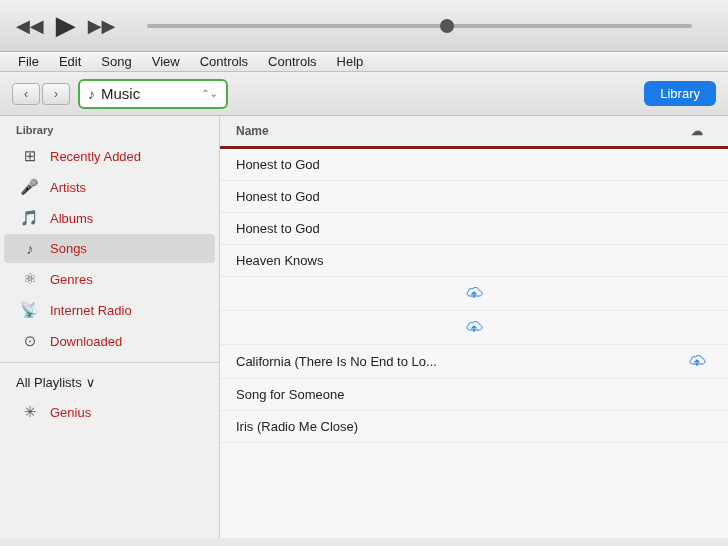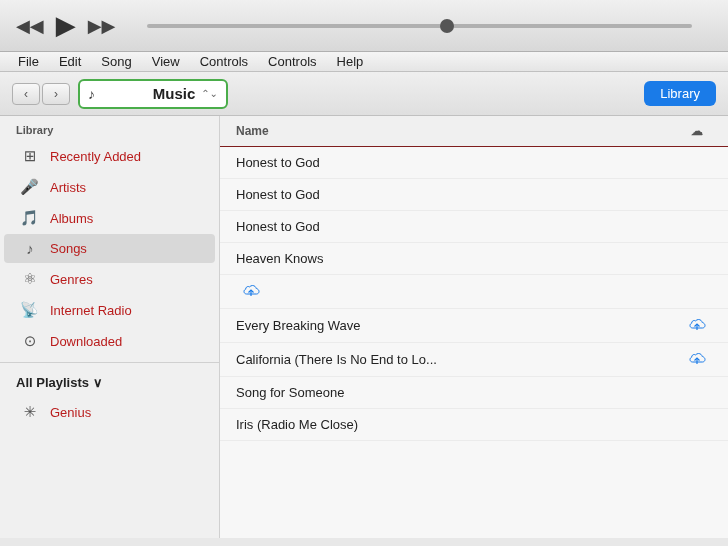--- a/index.html
+++ b/index.html
@@ -109,24 +109,23 @@
       gap: 6px;
       min-width: 150px;
       height: 30px;
     }
     .music-icon {
       font-size: 14px;
       color: #333;
     }
     .music-label {
       font-size: 15px;
-      font-weight: 700;
+      font-weight: 400;
       color: #222;
       flex: 1;
-      text-align: right;
     }
     .selector-arrows {
       font-size: 10px;
       color: #666;
     }
     .library-btn {
       margin-left: auto;
       background: #1a7be8;
       color: white;
       border: none;
@@ -189,50 +188,51 @@
     }
 
     .all-playlists {
       display: flex;
       align-items: center;
       padding: 6px 16px;
       cursor: pointer;
       gap: 4px;
       font-size: 13px;
       color: #222;
-      font-weight: 700;
+      font-weight: 400;
     }
 
     
     .content-area {
       flex: 1;
       background: #f7f7f7;
       overflow-y: auto;
     }
     .content-header {
       display: flex;
       align-items: center;
       padding: 8px 16px;
       background: #f0f0f0;
-      border-bottom: 1px solid #7f1d1d;
+      border-bottom: 3px solid #7f1d1d;
       font-size: 12px;
       font-weight: 600;
       color: #555;
       gap: 8px;
     }
     .col-name { flex: 1; }
     .col-cloud { width: 30px; text-align: center; }
 
     .track-row {
       display: flex;
       align-items: center;
       padding: 8px 16px;
       border-bottom: 1px solid #ebebeb;
       cursor: pointer;
       gap: 8px;
+      justify-content: center;
     }
     .track-name { flex: 1; font-size: 13px; color: #222; }
     .track-cloud {
       width: 30px;
       text-align: center;
       color: #1a7be8;
       font-size: 14px;
     }
   </style>
 </head>
@@ -347,21 +347,20 @@
           <span class="track-cloud"></span>
         </div>
         <div class="track-row">
           <span class="track-cloud"><svg width="18" height="14" viewBox="0 0 18 14" fill="none" xmlns="http://www.w3.org/2000/svg">
       <path d="M14.5 5.5C14.5 5.5 14.3 5.5 14.2 5.5C13.9 3.8 12.4 2.5 10.5 2.5C9.3 2.5 8.3 3.1 7.6 3.9C7.2 3.7 6.7 3.5 6.2 3.5C4.8 3.5 3.7 4.6 3.7 6C3.7 6.1 3.7 6.1 3.7 6.2C2.7 6.5 2 7.4 2 8.5C2 9.9 3.1 11 4.5 11H14.5C15.9 11 17 9.9 17 8.5C17 7.1 15.9 6 14.5 5.5Z" stroke="#1a7be8" stroke-width="1" fill="none"></path>
       <line x1="9" y1="7" x2="9" y2="13" stroke="#1a7be8" stroke-width="1.2"></line>
       <polyline points="6.5,9.5 9,7 11.5,9.5" fill="none" stroke="#1a7be8" stroke-width="1.2"></polyline>
     </svg></span>
         </div>
         <div class="track-row">
-          <span class="track-name">Every Breaking Wave</span>
           <span class="track-cloud"><svg width="18" height="14" viewBox="0 0 18 14" fill="none" xmlns="http://www.w3.org/2000/svg">
       <path d="M14.5 5.5C14.5 5.5 14.3 5.5 14.2 5.5C13.9 3.8 12.4 2.5 10.5 2.5C9.3 2.5 8.3 3.1 7.6 3.9C7.2 3.7 6.7 3.5 6.2 3.5C4.8 3.5 3.7 4.6 3.7 6C3.7 6.1 3.7 6.1 3.7 6.2C2.7 6.5 2 7.4 2 8.5C2 9.9 3.1 11 4.5 11H14.5C15.9 11 17 9.9 17 8.5C17 7.1 15.9 6 14.5 5.5Z" stroke="#1a7be8" stroke-width="1" fill="none"></path>
       <line x1="9" y1="7" x2="9" y2="13" stroke="#1a7be8" stroke-width="1.2"></line>
       <polyline points="6.5,9.5 9,7 11.5,9.5" fill="none" stroke="#1a7be8" stroke-width="1.2"></polyline>
     </svg></span>
         </div>
         <div class="track-row">
           <span class="track-name">California (There Is No End to Lo...</span>
           <span class="track-cloud"><svg width="18" height="14" viewBox="0 0 18 14" fill="none" xmlns="http://www.w3.org/2000/svg">
       <path d="M14.5 5.5C14.5 5.5 14.3 5.5 14.2 5.5C13.9 3.8 12.4 2.5 10.5 2.5C9.3 2.5 8.3 3.1 7.6 3.9C7.2 3.7 6.7 3.5 6.2 3.5C4.8 3.5 3.7 4.6 3.7 6C3.7 6.1 3.7 6.1 3.7 6.2C2.7 6.5 2 7.4 2 8.5C2 9.9 3.1 11 4.5 11H14.5C15.9 11 17 9.9 17 8.5C17 7.1 15.9 6 14.5 5.5Z" stroke="#1a7be8" stroke-width="1" fill="none"></path>

